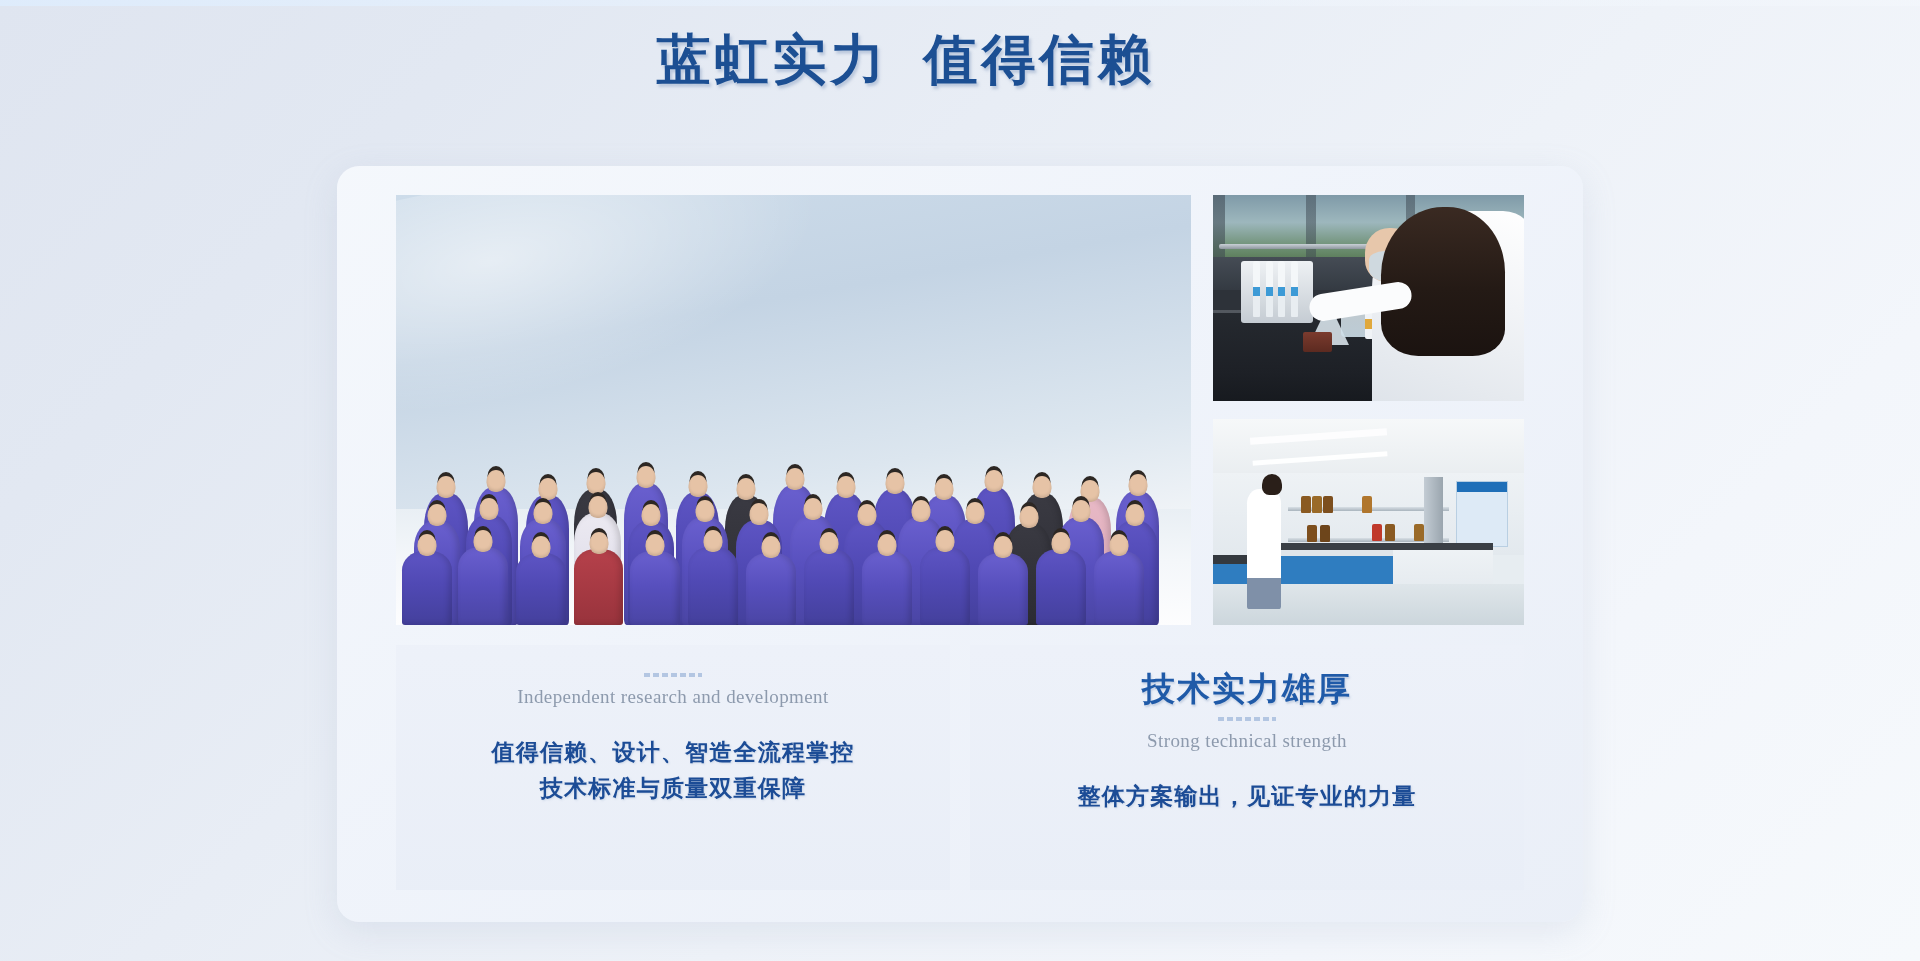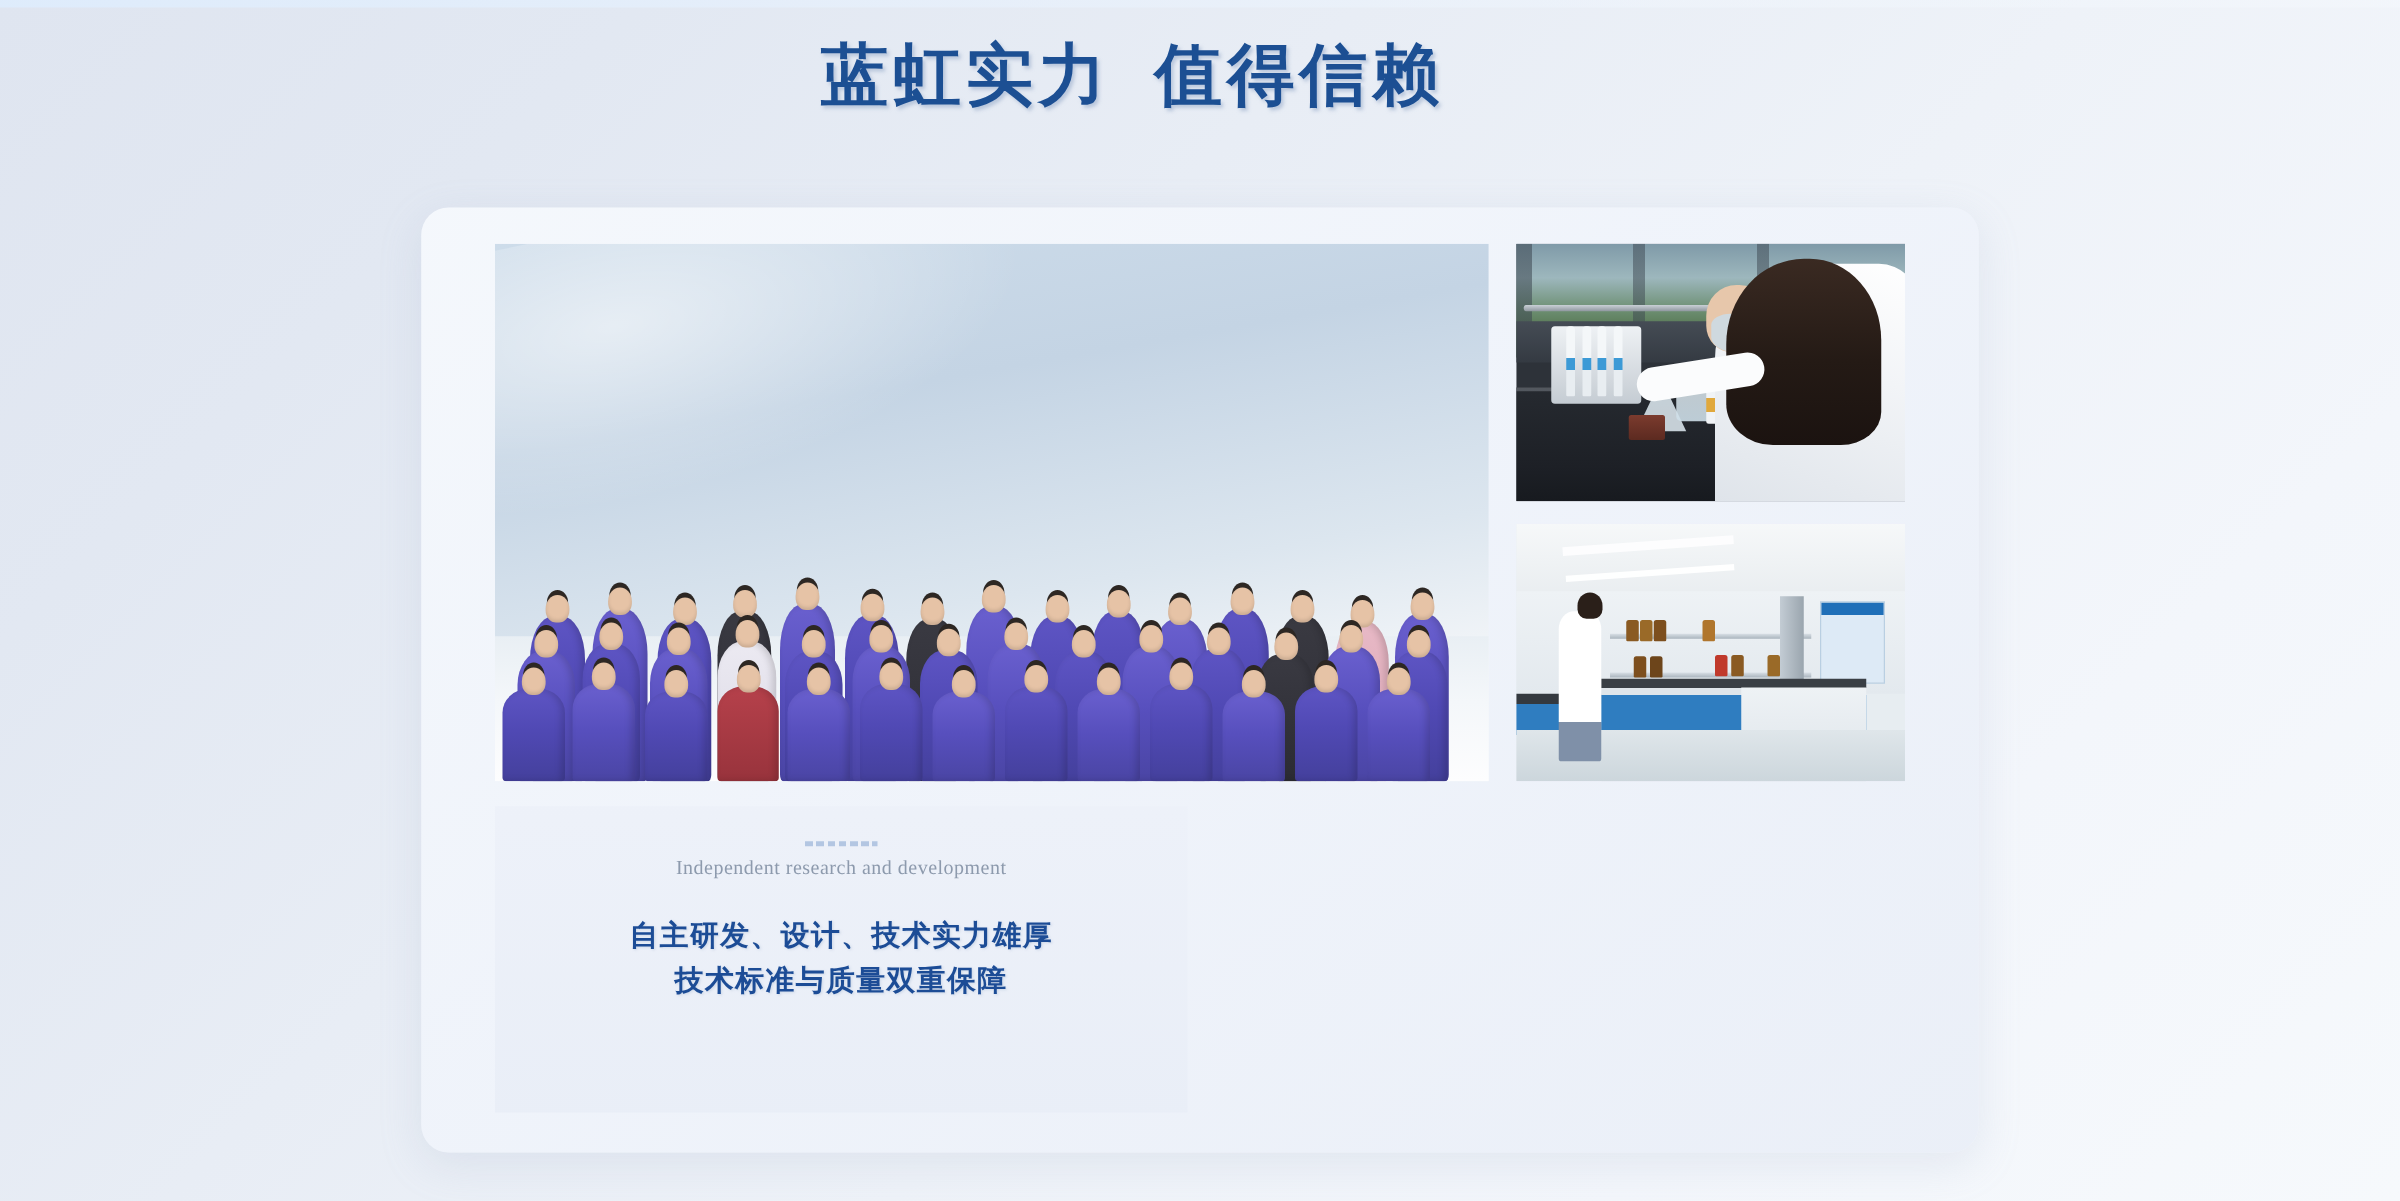--- a/index.html
+++ b/index.html
@@ -322,21 +322,21 @@
   }
   .divider {
     margin: 6px auto 0;
     width: 58px; height: 4px;
     background: repeating-linear-gradient(90deg,
       #b3c6e2 0 6px, rgba(0,0,0,0) 6px 9px);
   }
   .card-en {
     margin-top: 9px;
     font-family: "Liberation Serif", serif;
-    font-size: 16px;
+    font-size: 19px;
     color: #8d9aad;
     letter-spacing: .4px;
   }
   .card-desc {
     margin-top: 27px;
     font-family: "Liberation Serif", serif;
     font-weight: 700;
     font-size: 23px;
     line-height: 36px;
     letter-spacing: 1.2px;
@@ -465,18 +465,24 @@
     </div>
 
   </div>
 </div>
 
 <div class="cards">
 
   <div class="card">
     <div class="divider"></div>
     <div class="card-en">Independent research and development</div>
-    <div class="card-desc">自主研发、设计、技术实力雄厚
+    <div class="card-desc">值得信赖、设计、智造全流程掌控
 技术标准与质量双重保障</div>
   </div>
 
+  <div class="card">
+    <div class="card-title">技术实力雄厚</div>
+    <div class="divider"></div>
+    <div class="card-en">Strong technical strength</div>
+    <div class="card-desc">整体方案输出，见证专业的力量</div>
+  </div>
 
 </div>
 
 </body></html>

